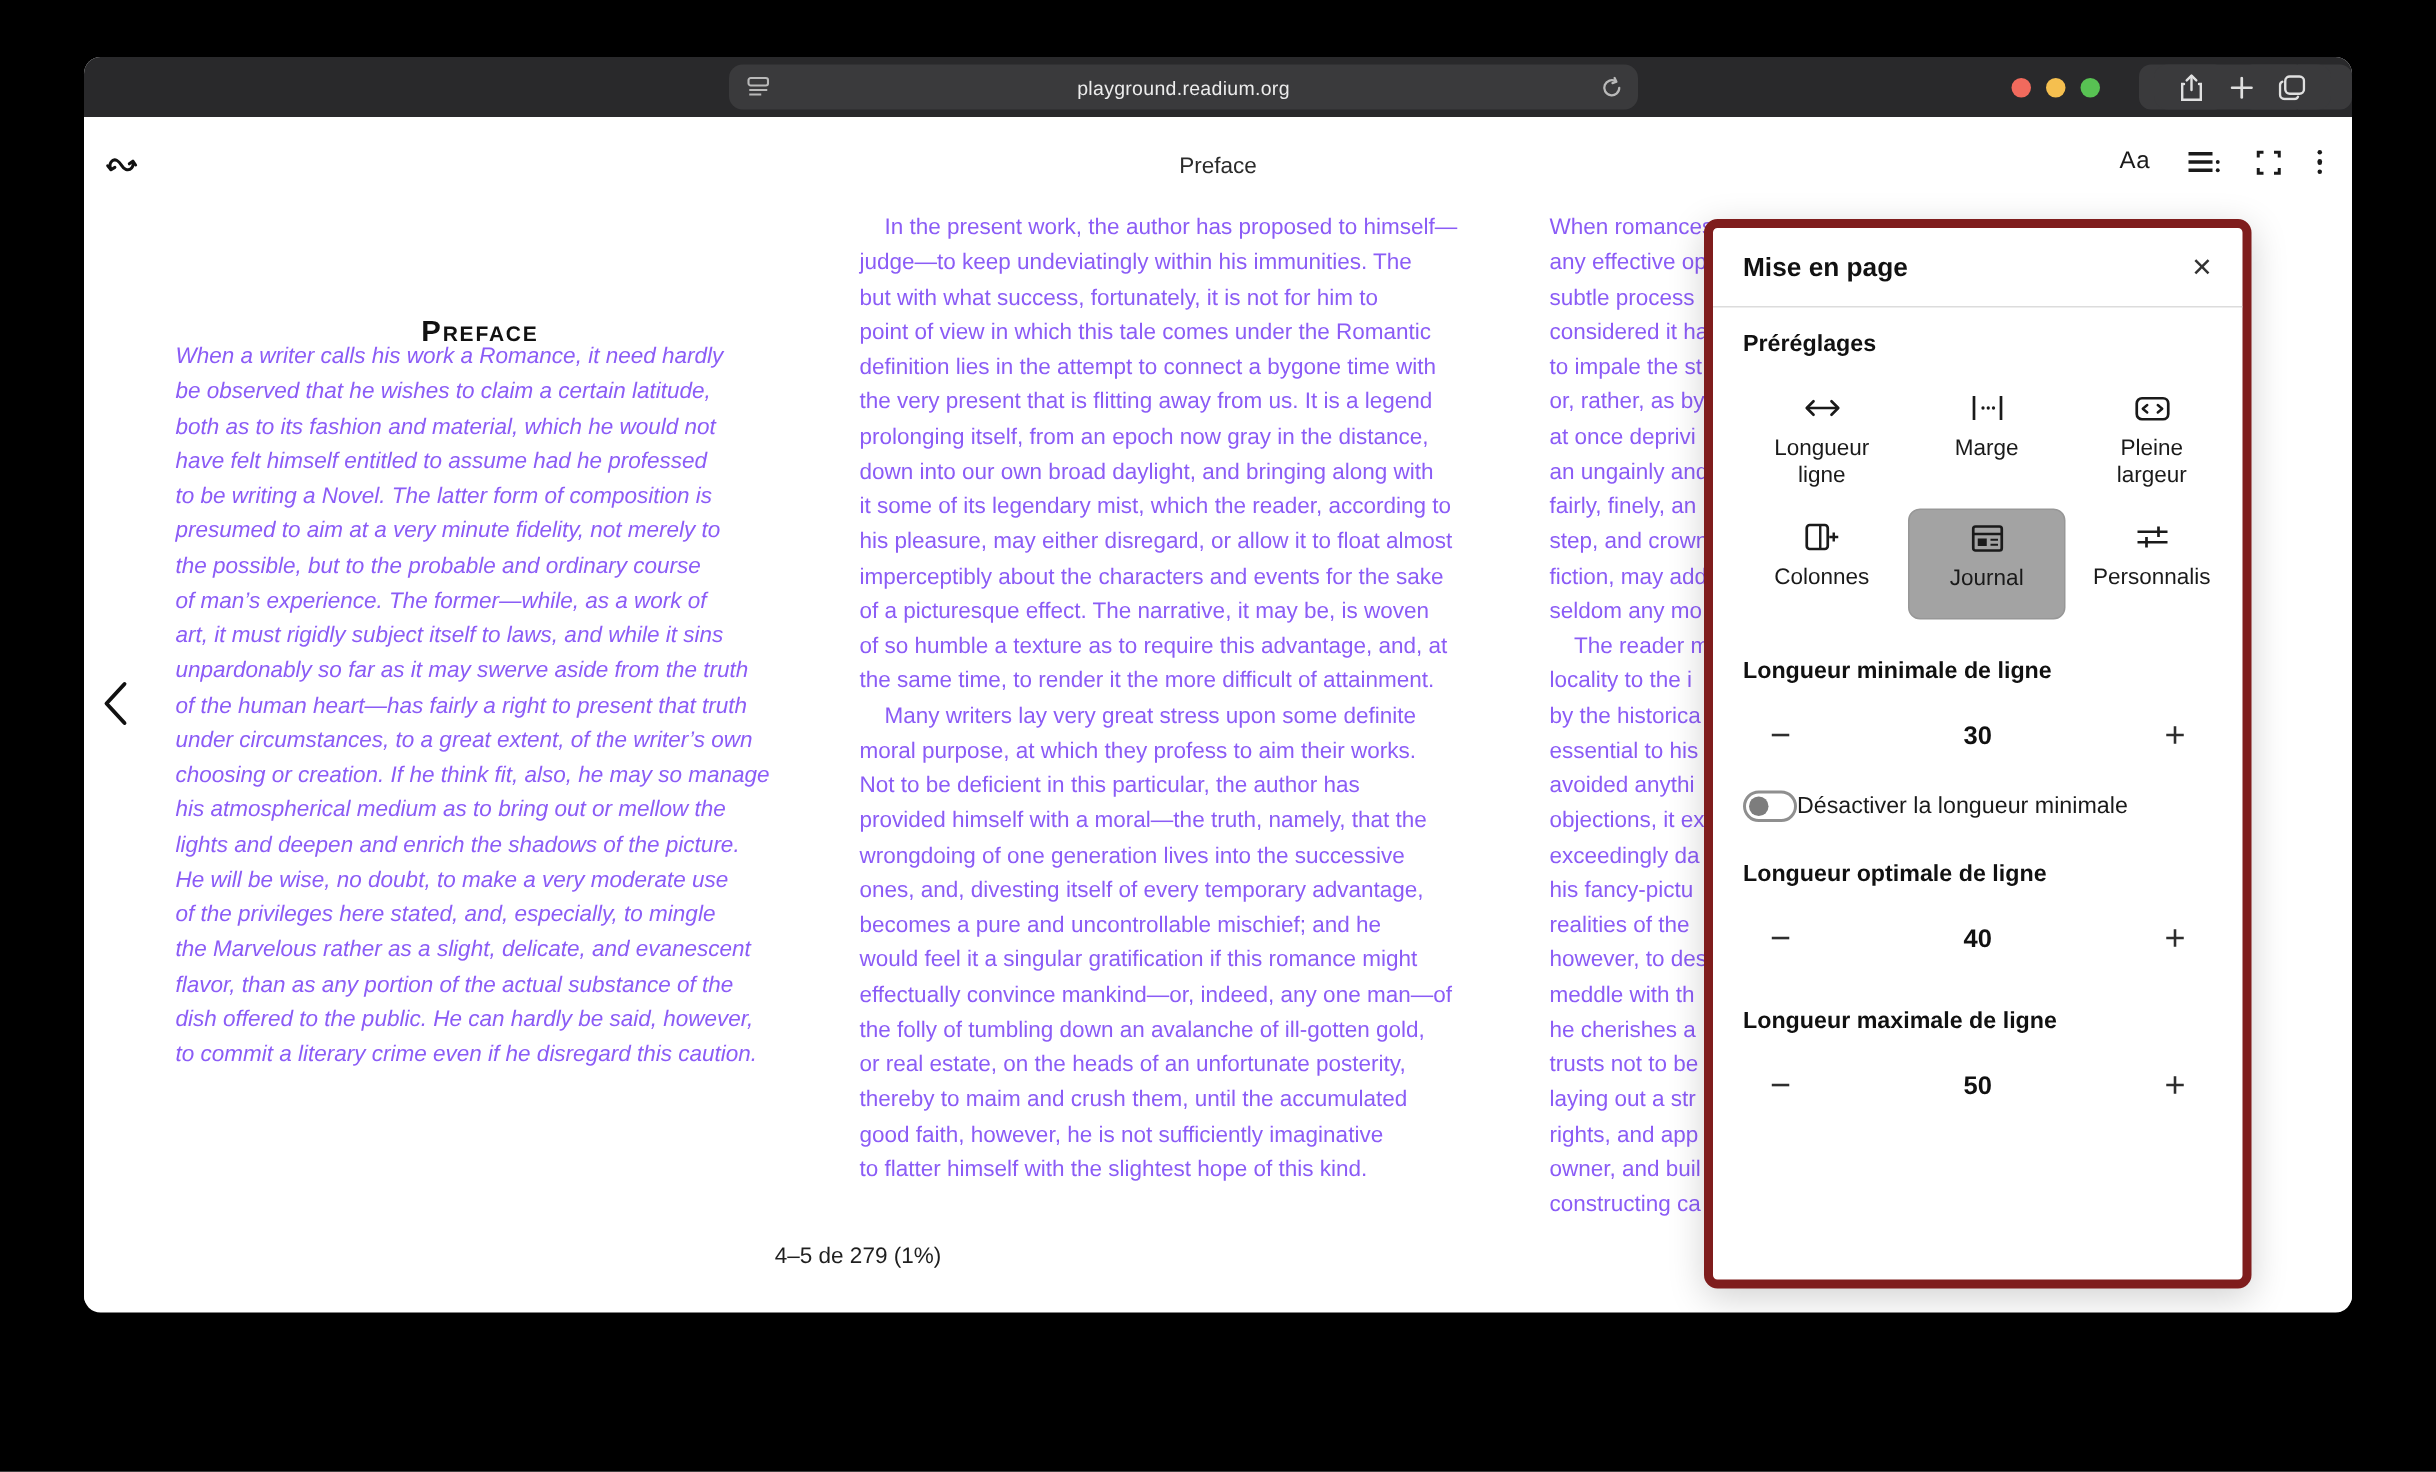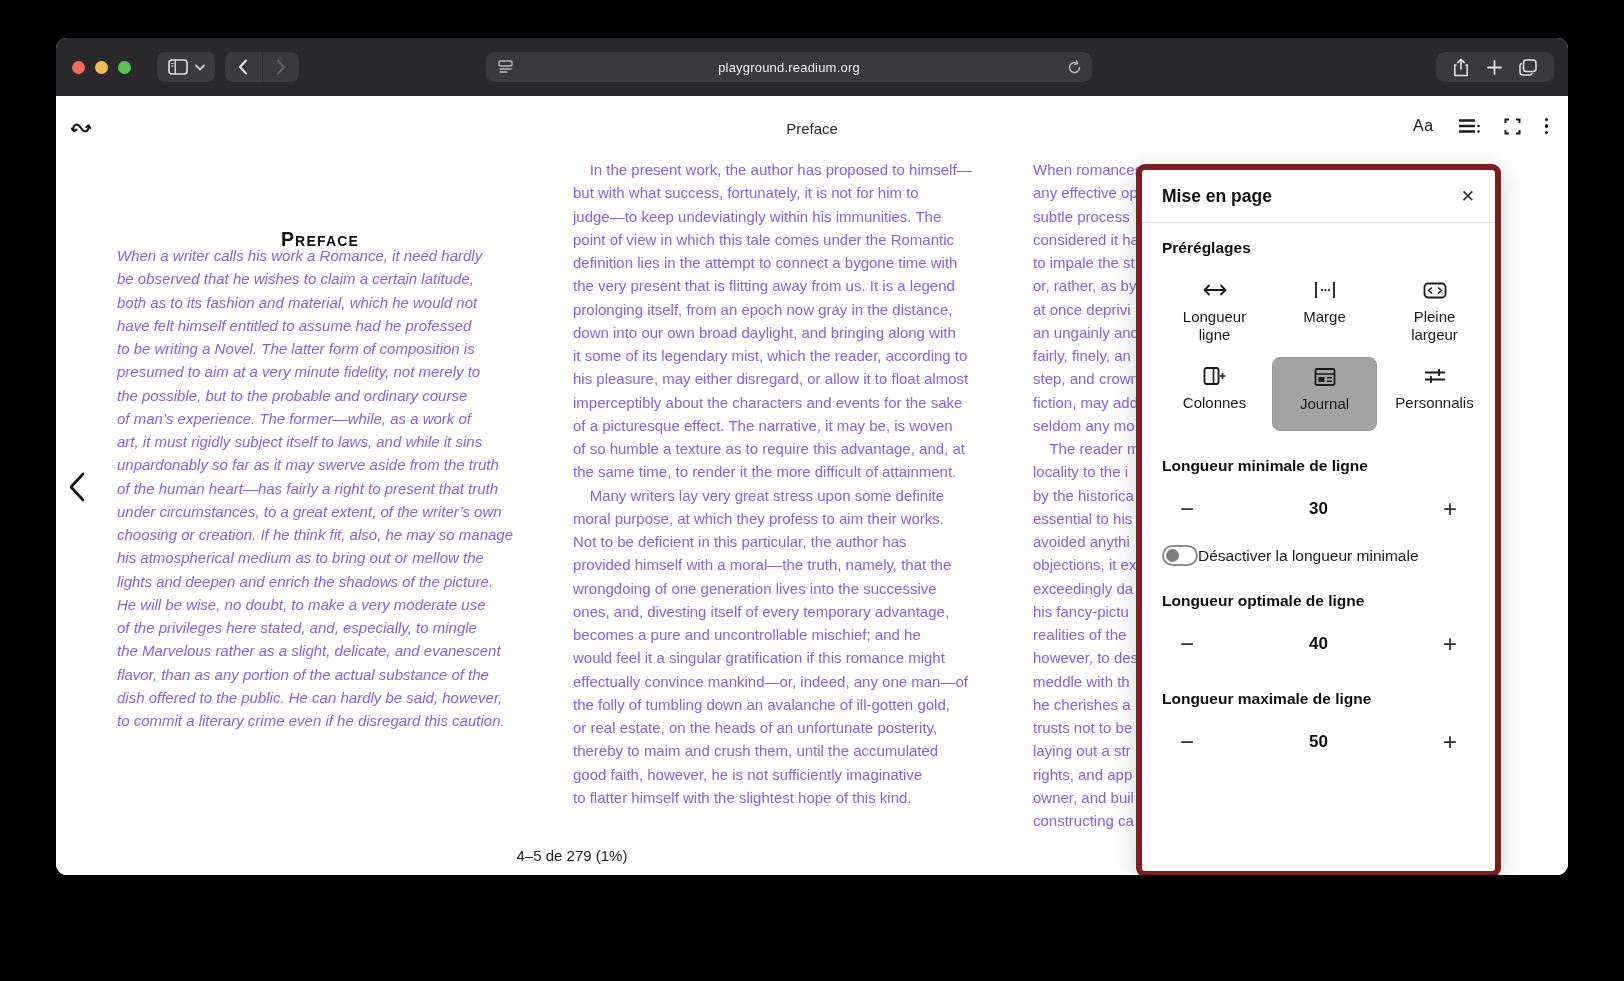--- a/index.html
+++ b/index.html
@@ -2,21 +2,21 @@
 <html><head>
 <meta charset="utf-8">
 <style>
   * { margin:0; padding:0; box-sizing:border-box; }
   html,body { width:1624px; height:981px; background:#000; font-family:"Liberation Sans", sans-serif; overflow:hidden; }
 
   .window { position:absolute; left:56px; top:38px; width:1512px; height:837px;
             border-radius:11px; overflow:hidden; background:#fff; box-shadow:0 10px 40px rgba(0,0,0,.6); }
 
   
-  .chrome { position:relative; height:58px; background:#29292b; display:flex; align-items:center; }
+  .chrome { position:relative; height:40px; background:#29292b; display:flex; align-items:center;justify-content:flex-end; }
   .traffic { display:flex; gap:10px; margin-left:16px; }
   .light { width:13px; height:13px; border-radius:50%; }
   .chrome-pill { height:30px; background:#3a3a3c; border-radius:8px; display:flex; align-items:center; justify-content:center; }
   .sidebar-pill { width:58px; margin-left:26px; gap:7px; }
   .nav-pill { width:74px; margin-left:10px; gap:0; background:#332f2f00; }
   .nav-btn { width:37px; height:30px; display:flex; align-items:center; justify-content:center; background:#3a3a3c; }
   .nav-btn.back { border-radius:8px 0 0 8px; }
   .nav-btn.fwd { border-radius:0 8px 8px 0; }
   .url-pill { position:absolute; left:430px; width:606px; height:30px; background:#3a3a3c; border-radius:9px;
               display:flex; align-items:center; }
@@ -223,22 +223,22 @@
           <div class="tline">the Marvelous rather as a slight, delicate, and evanescent</div>
           <div class="tline">flavor, than as any portion of the actual substance of the</div>
           <div class="tline">dish offered to the public. He can hardly be said, however,</div>
           <div class="tline">to commit a literary crime even if he disregard this caution.</div>
         </div>
     </div>
 
     <div class="tcol col-mid">
       <div class="col-lines">
           <div class="tline">    In the present work, the author has proposed to himself—</div>
+          <div class="tline">judge—to keep undeviatingly within his immunities. The</div>
           <div class="tline">but with what success, fortunately, it is not for him to</div>
-          <div class="tline">judge—to keep undeviatingly within his immunities. The</div>
           <div class="tline">point of view in which this tale comes under the Romantic</div>
           <div class="tline">definition lies in the attempt to connect a bygone time with</div>
           <div class="tline">the very present that is flitting away from us. It is a legend</div>
           <div class="tline">prolonging itself, from an epoch now gray in the distance,</div>
           <div class="tline">down into our own broad daylight, and bringing along with</div>
           <div class="tline">it some of its legendary mist, which the reader, according to</div>
           <div class="tline">his pleasure, may either disregard, or allow it to float almost</div>
           <div class="tline">imperceptibly about the characters and events for the sake</div>
           <div class="tline">of a picturesque effect. The narrative, it may be, is woven</div>
           <div class="tline">of so humble a texture as to require this advantage, and, at</div>

